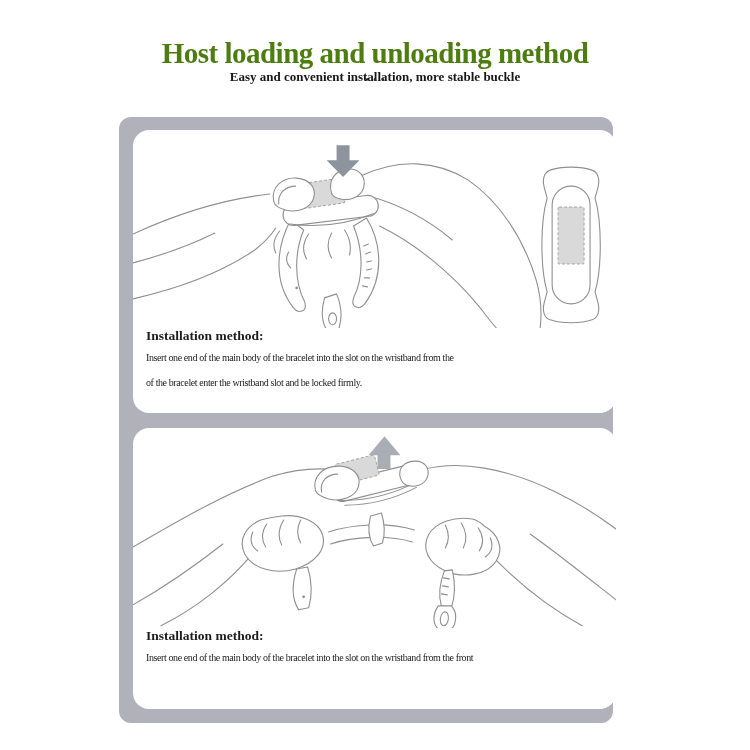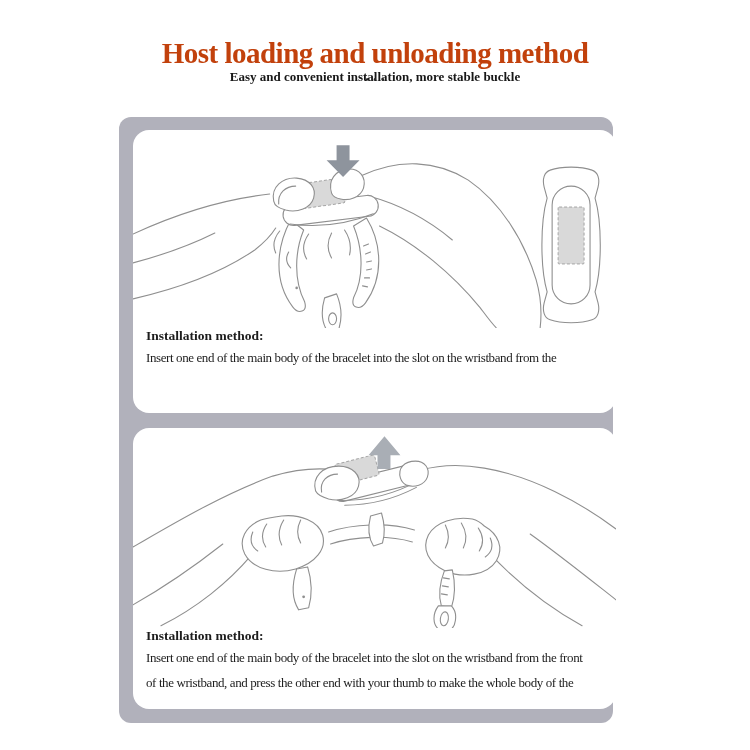--- a/index.html
+++ b/index.html
@@ -1,39 +1,39 @@
 <!DOCTYPE html>
 <html style="--page_bg: #ffffff; --container_bg: #b1b1bb; --card_bg: #ffffff; --line_art: #8f8f8f; --screen_fill: #d9d9d9; --screen_border: #a5a5a5; --arrow_down: #8e949d; --arrow_up: #a9aeb5; --text: #1c1c1c;"><head>
 <meta charset="utf-8">
 <style>
   html,body{margin:0;padding:0;}
   body{width:750px;height:750px;background:var(--page_bg,#ffffff);
        font-family:"Liberation Serif","DejaVu Serif",serif;color:var(--text,#1c1c1c);}
   .page{position:relative;width:750px;height:750px;overflow:hidden;background:var(--page_bg,#ffffff);}
 
   .title{position:absolute;top:17px;left:0;width:750px;text-align:center;
-         font-size:29px;letter-spacing:-0.5px;line-height:34px;color:#c2410c;}
+         font-size:29px;letter-spacing:-0.5px;line-height:34px;color:#4d7c0f;}
   .subtitle{position:absolute;top:56px;left:0;width:750px;text-align:center;
             font-size:13px;font-weight:bold;color:#171717;}
   .dots{position:absolute;top:73px;left:0;width:750px;text-align:center;
         font-size:11px;letter-spacing:4px;text-indent:4px;color:#2a2a2a;}
 
   .container{position:absolute;left:119px;top:117px;width:494px;height:606px;
              background:var(--container_bg,#b1b1bb);border-radius:12px;}
   .card{position:absolute;left:14px;width:483px;background:var(--card_bg,#ffffff);
         border-radius:16px;overflow:hidden;}
   .card-install{top:13px;height:283px;}
   .card-remove{top:311px;height:281px;}
   .illus{position:absolute;top:0;left:0;display:block;}
 
   .txt{position:absolute;left:13px;right:4px;}
   .card-install .txt{top:196px;}
   .card-remove .txt{top:198px;}
   .heading{font-weight:bold;font-size:13.5px;line-height:20px;color:var(--text,#1c1c1c);}
-  .bl{font-size:13px;letter-spacing:-0.4px;line-height:24.5px;white-space:nowrap;
+  .bl{font-size:10px;letter-spacing:-0.4px;line-height:24.5px;white-space:nowrap;
       color:var(--text,#1c1c1c);}
 
   .ln{fill:none;stroke:var(--line_art,#8f8f8f);stroke-width:1.1;
       stroke-linecap:round;stroke-linejoin:round;}
   .fw{fill:#ffffff;stroke:var(--line_art,#8f8f8f);stroke-width:1.1;stroke-linejoin:round;}
   .scr{fill:var(--screen_fill,#d9d9d9);stroke:var(--screen_border,#a5a5a5);
        stroke-width:1;stroke-dasharray:3 2;}
   .ar1{fill:var(--arrow_down,#8e949d);}
   .ar2{fill:var(--arrow_up,#a9aeb5);}
   .dot{fill:var(--line_art,#8f8f8f);}
@@ -93,20 +93,21 @@
 
         <g>
           <path class="fw" d="M418 40 C 429 36, 449 36, 460 40 C 466 42, 468 49, 466 57 L 463 68 C 470 92, 470 138, 463 162 L 466 173 C 468 181, 466 188, 460 190 C 449 194, 429 194, 418 190 C 412 188, 410 181, 412 173 L 415 162 C 408 138, 408 92, 415 68 L 412 57 C 410 49, 412 42, 418 40 Z"></path>
           <rect class="ln" x="420" y="56" width="38" height="118" rx="19"></rect>
           <rect class="scr" x="426" y="77" width="26" height="57" rx="1"></rect>
         </g>
       </svg>
       <div class="txt">
         <div class="heading">Installation method:</div>
         <div class="bl">Insert one end of the main body of the bracelet into the slot on the wristband from the</div>
+        <div class="bl">of the bracelet enter the wristband slot and be locked firmly.</div>
       </div>
     </section>
 
     <section class="card card-remove">
       <svg class="illus" width="483" height="200" viewBox="0 0 484 200">
 
         <g>
           <path class="ln" d="M0 119 C 40 96, 90 66, 140 48 C 160 42, 180 40, 196 41"></path>
           <path class="ln" d="M0 177 C 30 160, 62 138, 90 116"></path>
           <path class="ln" d="M118 128 C 96 154, 64 180, 28 198"></path>
@@ -151,18 +152,17 @@
           <path class="fw" d="M183 63 C 179 49, 190 38, 206 38 C 220 38, 229 47, 226 58 C 223 69, 209 74, 196 71 C 189 69, 185 67, 183 63 Z"></path>
           <path class="ln" d="M189 64 C 187 53, 195 46, 205 46"></path>
           <path class="fw" d="M268 50 C 265 40, 272 33, 283 33 C 292 33, 298 40, 295 49 C 292 57, 282 60, 274 57 C 270 55, 269 53, 268 50 Z"></path>
         </g>
 
         <path class="ar2" d="M252 8 L 268 27 h-10 v14 h-13 V 27 h-9 z"></path>
       </svg>
       <div class="txt">
         <div class="heading">Installation method:</div>
         <div class="bl">Insert one end of the main body of the bracelet into the slot on the wristband from the front</div>
-        <div class="bl">of the wristband, and press the other end with your thumb to make the whole body of the</div>
       </div>
     </section>
 
   </div>
 </div>
 
 </body></html>

